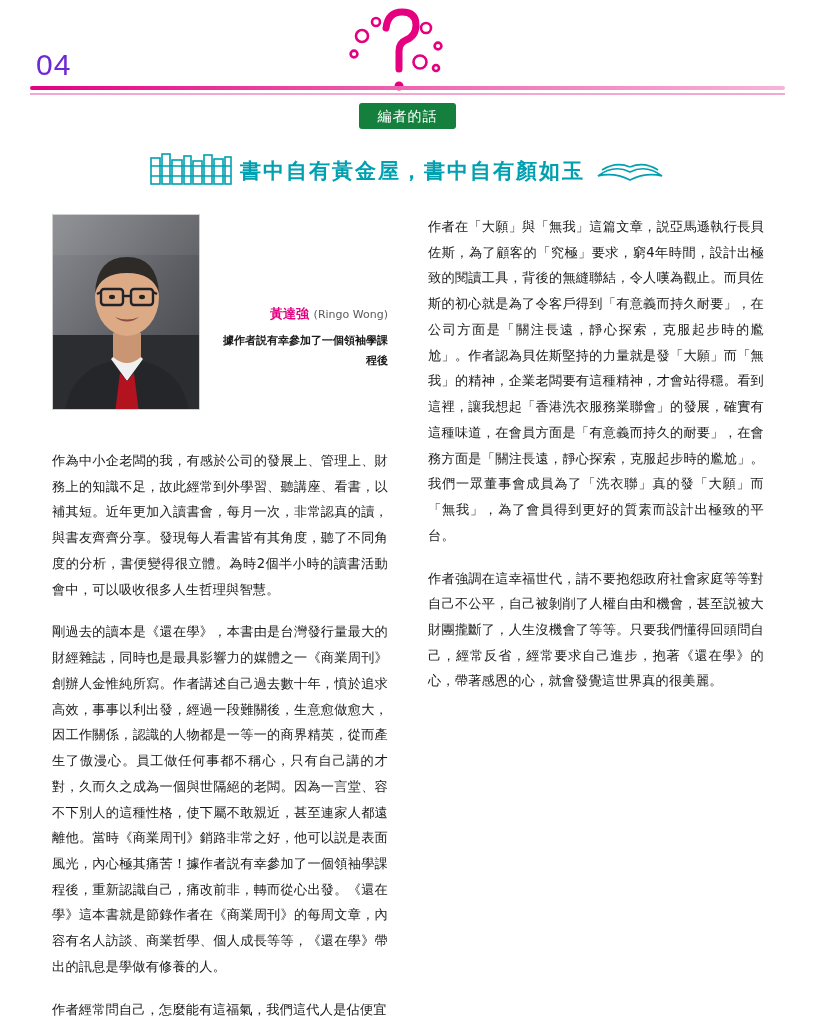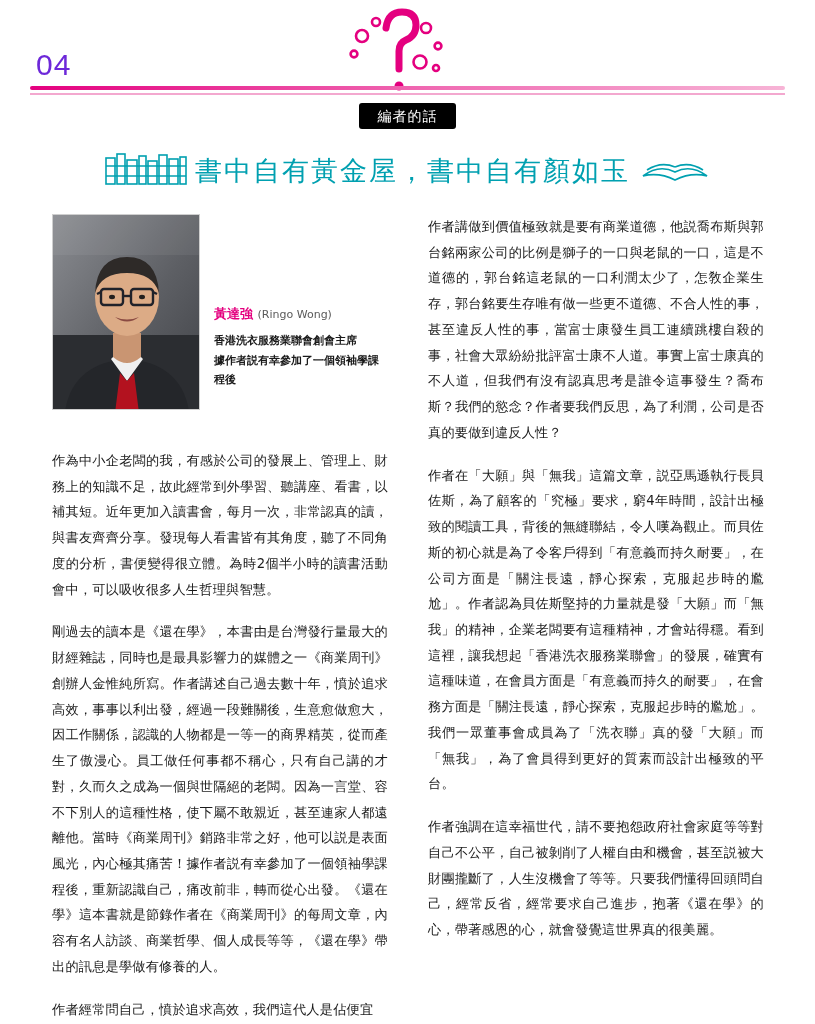--- a/index.html
+++ b/index.html
@@ -54,41 +54,41 @@
     top: 6px;
     width: 120px;
     height: 86px;
   }
   .editor-tag {
     position: absolute;
     left: 359px;
     top: 103px;
     width: 97px;
     height: 26px;
-    background: #000000;
+    background: #15803d;
     color: #ffffff;
     font-size: 14px;
     line-height: 26px;
     text-align: center;
     border-radius: 3px;
     letter-spacing: 1px;
   }
 
   
   .title-row {
     position: relative;
     height: 58px;
     margin-top: 4px;
     text-align: center;
   }
   .title-text {
     display: inline-block;
-    font-size: 27px;
+    font-size: 21px;
     color: #00a0b0;
-    font-weight: normal;
+    font-weight: bold;
     letter-spacing: 2px;
     vertical-align: middle;
     font-family: "DejaVu Sans", sans-serif;
   }
   .books-icon, .openbook-icon {
     display: inline-block;
     vertical-align: middle;
   }
   .books-icon { margin-right: 2px; }
   .openbook-icon { margin-left: 4px; }
@@ -107,20 +107,21 @@
     width: 336px;
   }
   .col-left { left: 0; }
   .col-right { left: 376px; }
 
   .profile {
     width: 336px;
     height: 222px;
     position: relative;
     margin-bottom: 12px;
+    text-align: right;
   }
   .photo {
     position: absolute;
     left: 0;
     top: 0;
     width: 148px;
     height: 196px;
     border: 1px solid #cfcfcf;
     overflow: hidden;
     background: #6e6f73;
@@ -261,28 +262,26 @@
           <path d="M62 102 q12 9 24 0 q-12 5 -24 0 z" fill="#8a4a42"></path>
 
           <rect x="0" y="0" width="148" height="40" fill="#ffffff" opacity="0.06"></rect>
         </svg>
       </div>
       <div class="profile-info">
         <div class="prof-name">
           <span>黃達強</span>
           <span class="en">(Ringo Wong)</span>
         </div>
-        <div class="prof-title">香港洗衣服務業聯會創會主席</div>
         <div class="prof-title">據作者説有幸參加了一個領袖學課程後</div>
       </div>
     </div>
 
     <p class="para">作為中小企老闆的我，有感於公司的發展上、管理上、財務上的知識不足，故此經常到外學習、聽講座、看書，以補其短。近年更加入讀書會，每月一次，非常認真的讀，與書友齊齊分享。發現每人看書皆有其角度，聽了不同角度的分析，書便變得很立體。為時2個半小時的讀書活動會中，可以吸收很多人生哲理與智慧。</p>
     <p class="para">剛過去的讀本是《還在學》，本書由是台灣發行量最大的財經雜誌，同時也是最具影響力的媒體之一《商業周刊》創辦人金惟純所寫。作者講述自己過去數十年，憤於追求高效，事事以利出發，經過一段難關後，生意愈做愈大，因工作關係，認識的人物都是一等一的商界精英，從而產生了傲漫心。員工做任何事都不稱心，只有自己講的才對，久而久之成為一個與世隔絕的老闆。因為一言堂、容不下別人的這種性格，使下屬不敢親近，甚至連家人都遠離他。當時《商業周刊》銷路非常之好，他可以説是表面風光，內心極其痛苦！據作者説有幸參加了一個領袖學課程後，重新認識自己，痛改前非，轉而從心出發。《還在學》這本書就是節錄作者在《商業周刊》的每周文章，內容有名人訪談、商業哲學、個人成長等等，《還在學》帶出的訊息是學做有修養的人。</p>
-    <p class="para">作者經常問自己，憤於追求高效，我們這代人是佔便宜</p>
+    <p class="para">作者經常問自己，怎麼能有這福氣，我們這代人是佔便宜</p>
   </div>
 
   <div class="col col-right">
-    <p class="para">作者講做到價值極致就是要有商業道德，他説喬布斯與郭台銘兩家公司的比例是獅子的一口與老鼠的一口，這是不道德的，郭台銘這老鼠的一口利潤太少了，怎敎企業生存，郭台銘要生存唯有做一些更不道德、不合人性的事，甚至違反人性的事，當富士康發生員工連續跳樓自殺的事，社會大眾紛紛批評富士康不人道。事實上富士康真的不人道，但我們有沒有認真思考是誰令這事發生？喬布斯？我們的慾念？作者要我們反思，為了利潤，公司是否真的要做到違反人性？</p>
     <p class="para">作者在「大願」與「無我」這篇文章，説亞馬遜執行長貝佐斯，為了顧客的「究極」要求，窮4年時間，設計出極致的閱讀工具，背後的無縫聯結，令人嘆為觀止。而貝佐斯的初心就是為了令客戶得到「有意義而持久耐要」，在公司方面是「關注長遠，靜心探索，克服起步時的尷尬」。作者認為貝佐斯堅持的力量就是發「大願」而「無我」的精神，企業老闆要有這種精神，才會站得穩。看到這裡，讓我想起「香港洗衣服務業聯會」的發展，確實有這種味道，在會員方面是「有意義而持久的耐要」，在會務方面是「關注長遠，靜心探索，克服起步時的尷尬」。我們一眾董事會成員為了「洗衣聯」真的發「大願」而「無我」，為了會員得到更好的質素而設計出極致的平台。</p>
     <p class="para">作者強調在這幸福世代，請不要抱怨政府社會家庭等等對自己不公平，自己被剝削了人權自由和機會，甚至説被大財團攏斷了，人生沒機會了等等。只要我們懂得回頭問自己，經常反省，經常要求自己進步，抱著《還在學》的心，帶著感恩的心，就會發覺這世界真的很美麗。</p>
   </div>
 </div>
 
 </body></html>

